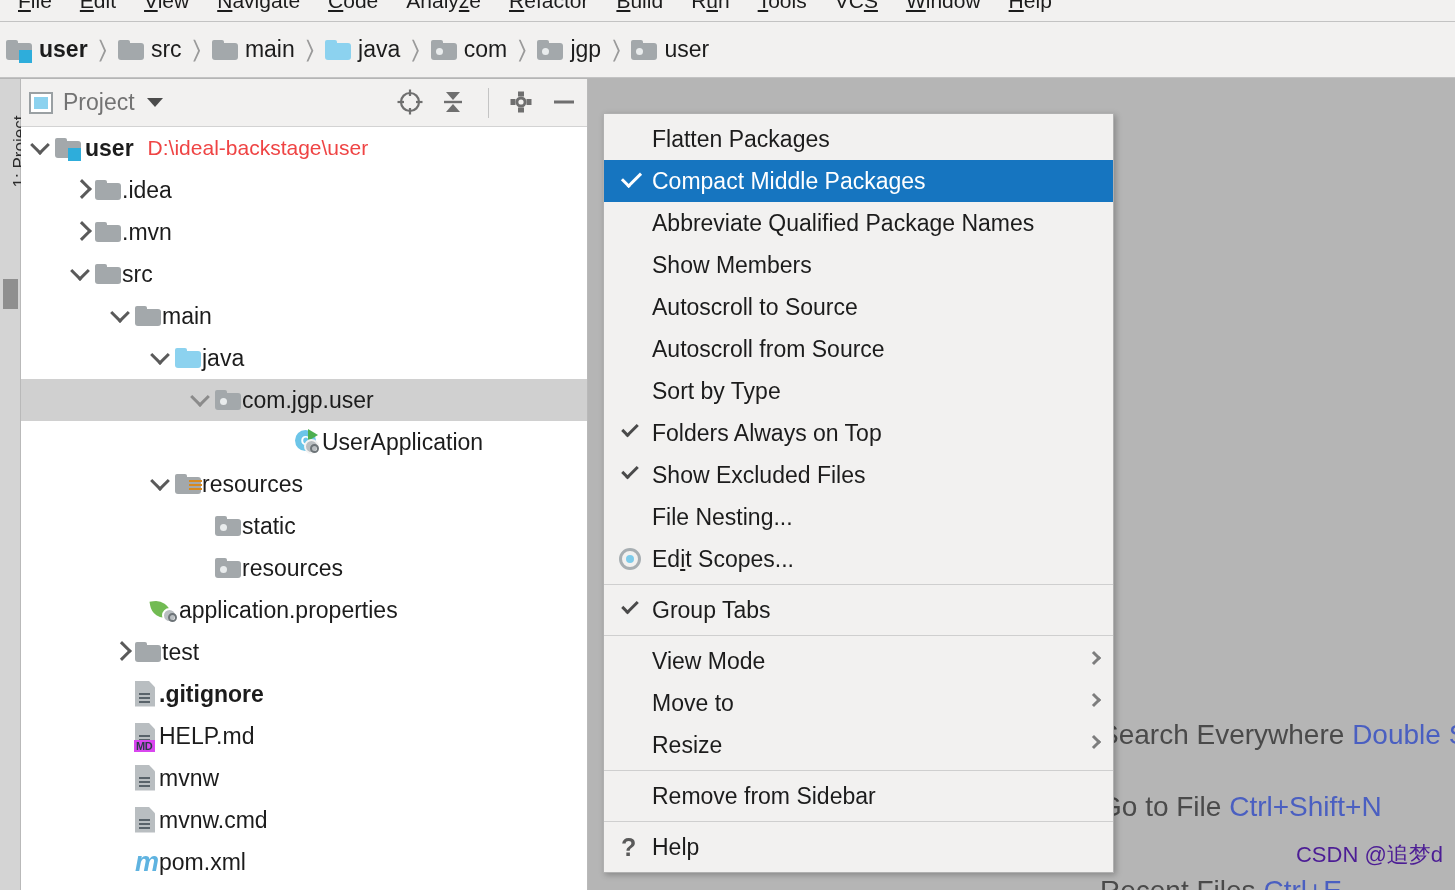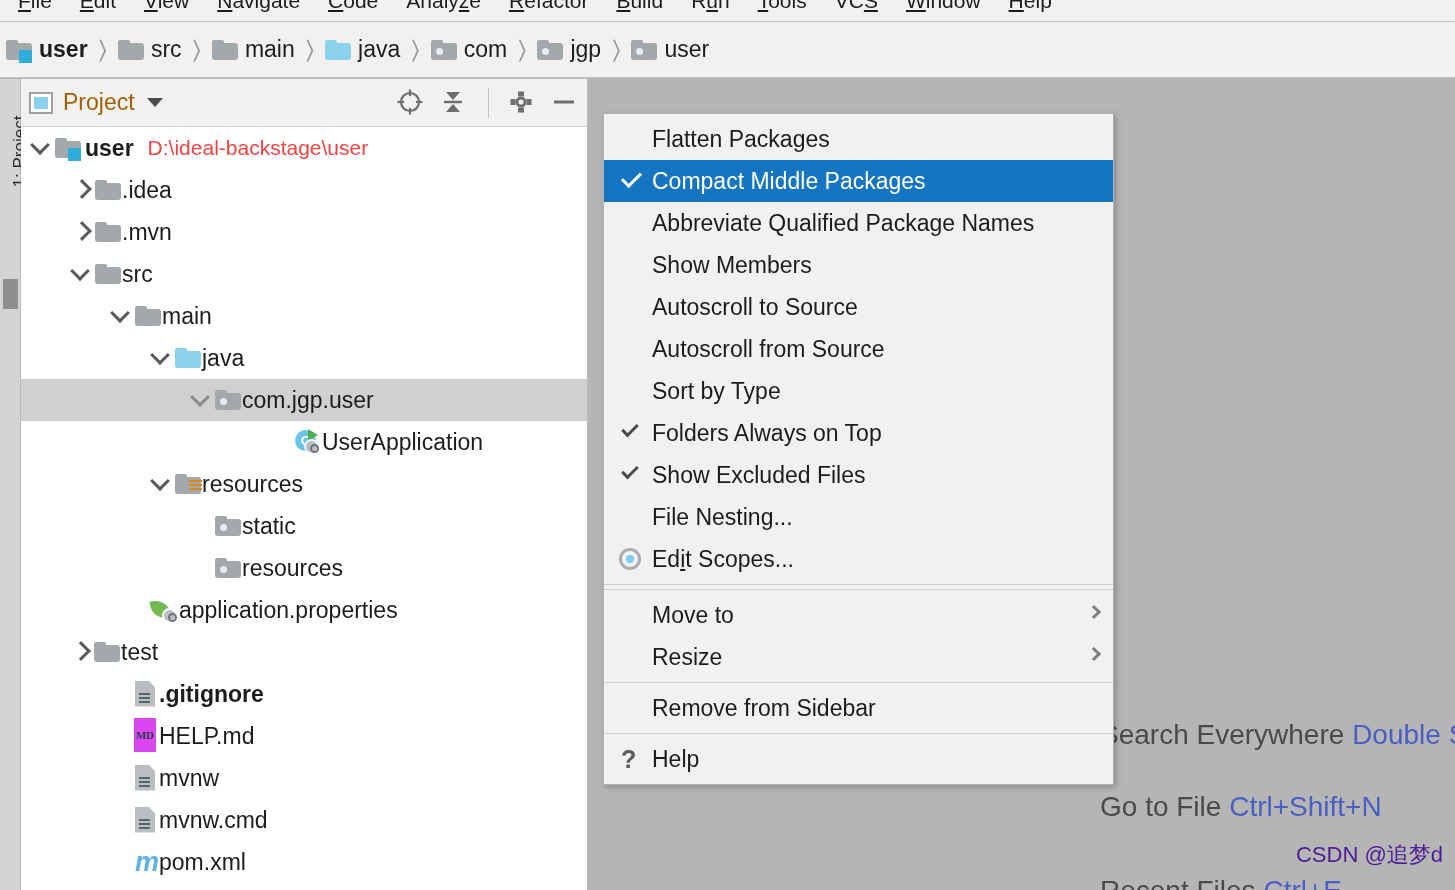--- a/index.html
+++ b/index.html
@@ -105,21 +105,21 @@
     display: flex; align-items: center; padding: 0 8px;
   }
   .panel-icon {
     width: 24px; height: 22px; border: 2px solid #9aa0a3; background: #fff;
     margin-right: 10px; position: relative; flex: none;
   }
   .panel-icon::after {
     content: ""; position: absolute; left: 3px; top: 3px; right: 3px; bottom: 3px;
     background: #8cd2ef;
   }
-  .panel-title { font-size: 23px; color: #a16207; }
+  .panel-title { font-size: 23px; color: #737373; }
   .panel-caret {
     margin-left: 12px; width: 0; height: 0;
     border-left: 8px solid transparent; border-right: 8px solid transparent;
     border-top: 9px solid #4b4b4b;
   }
   .panel-tools {
     position: absolute; right: 6px; top: 0; height: 48px;
     display: flex; align-items: center; gap: 14px;
   }
   .tool-btn { width: 30px; height: 30px; position: relative; cursor: default; }
@@ -160,21 +160,21 @@
     clip-path: polygon(0 0, 68% 0, 100% 26%, 100% 100%, 0 100%);
   }
   .doc i {
     position: absolute; left: 4px; width: 11px; height: 2px; background: #59636a;
   }
   .doc i:nth-child(1){ top: 12px; } .doc i:nth-child(2){ top: 16px; }
   .doc i:nth-child(3){ top: 20px; }
   .mdbadge {
     position: absolute; left: -1px; bottom: -2px;
     background: #d946ef; color: #2a3d47; font-size: 11px; font-weight: bold;
-    padding: 11px 2px; letter-spacing: -0.3px; line-height: 12px; font-family: Liberation Serif, serif;
+    padding: 0 2px; letter-spacing: -0.3px; line-height: 12px;
   }
   .mico {
     font-size: 27px; color: #5fb3e0; font-style: italic; font-weight: bold;
     line-height: 27px; width: 23px;
   }
   .classic {
     width: 26px; height: 26px; position: relative;
   }
   .classic .circ {
     position: absolute; left: 0; top: 1px; width: 21px; height: 21px;
@@ -498,21 +498,21 @@
         <div class="trow" style="padding-left: 104px;">
           <div class="tarrow"></div>
           <div class="ic">
             <div class="springic">
               <div class="leaf"></div>
               <div class="gearbadge"></div>
             </div>
           </div>
           <span class="tlabel">application.properties</span>
         </div>
-        <div class="trow" style="padding-left: 47px;">
+        <div class="trow" style="padding-left: 88px;">
           <div class="tarrow right"></div>
           <div class="ic">
             <div class="folder"></div>
           </div>
           <span class="tlabel">test</span>
         </div>
         <div class="trow" style="padding-left: 88px; font-weight: bold;">
           <div class="tarrow"></div>
           <div class="ic">
             <div class="fileic">
@@ -631,21 +631,32 @@
         <div class="mcheckslot"></div>
         <span class="mlabel">File Nesting...</span>
       </div>
       <div class="mrow">
         <div class="mcheckslot">
           <div class="scope-ic"></div>
         </div>
         <span class="mlabel">Ed<u>i</u>t Scopes...</span>
       </div>
       <div class="msep"></div>
+      <div class="mrow">
+        <div class="mcheckslot">
+          <div class="check"></div>
+        </div>
+        <span class="mlabel">Group Tabs</span>
+      </div>
       <div class="msep"></div>
+      <div class="mrow">
+        <div class="mcheckslot"></div>
+        <span class="mlabel">View Mode</span>
+        <div class="submenu-arrow"></div>
+      </div>
       <div class="mrow">
         <div class="mcheckslot"></div>
         <span class="mlabel">Move to</span>
         <div class="submenu-arrow"></div>
       </div>
       <div class="mrow">
         <div class="mcheckslot"></div>
         <span class="mlabel">Resize</span>
         <div class="submenu-arrow"></div>
       </div>

